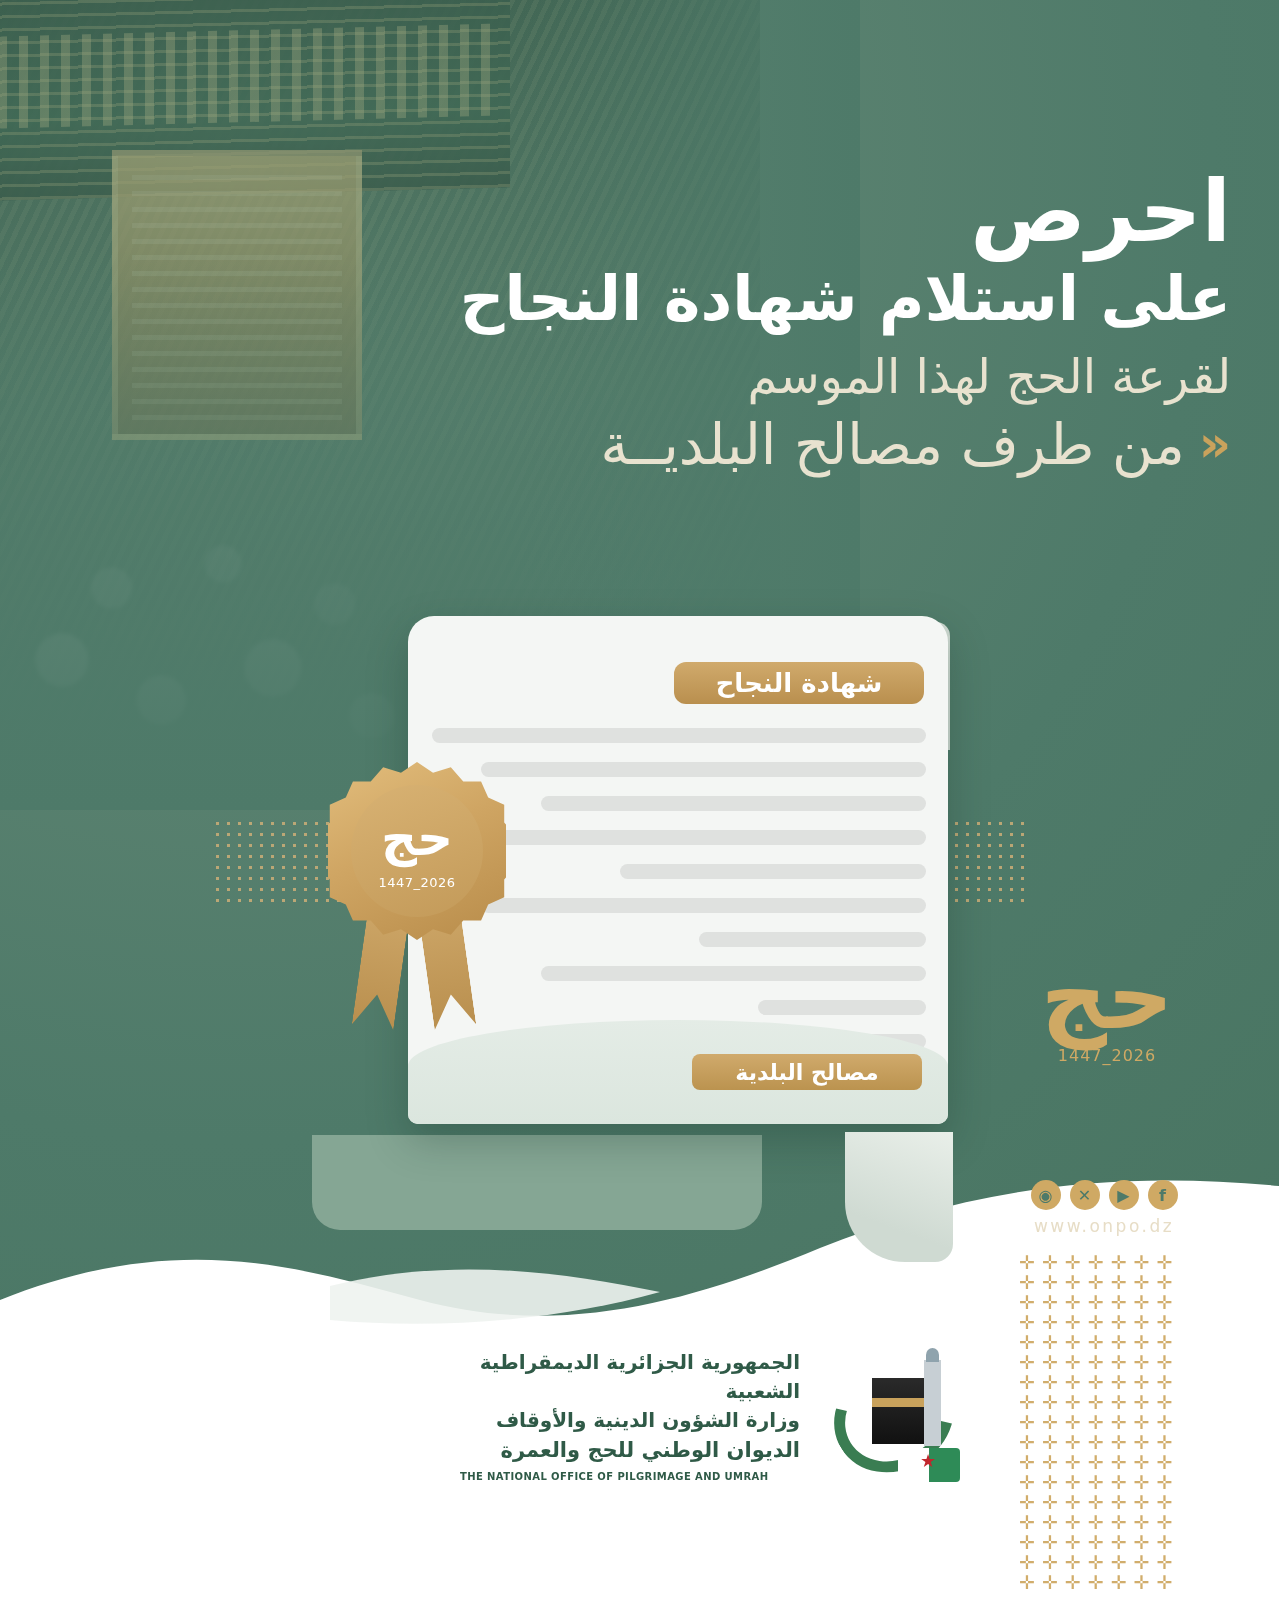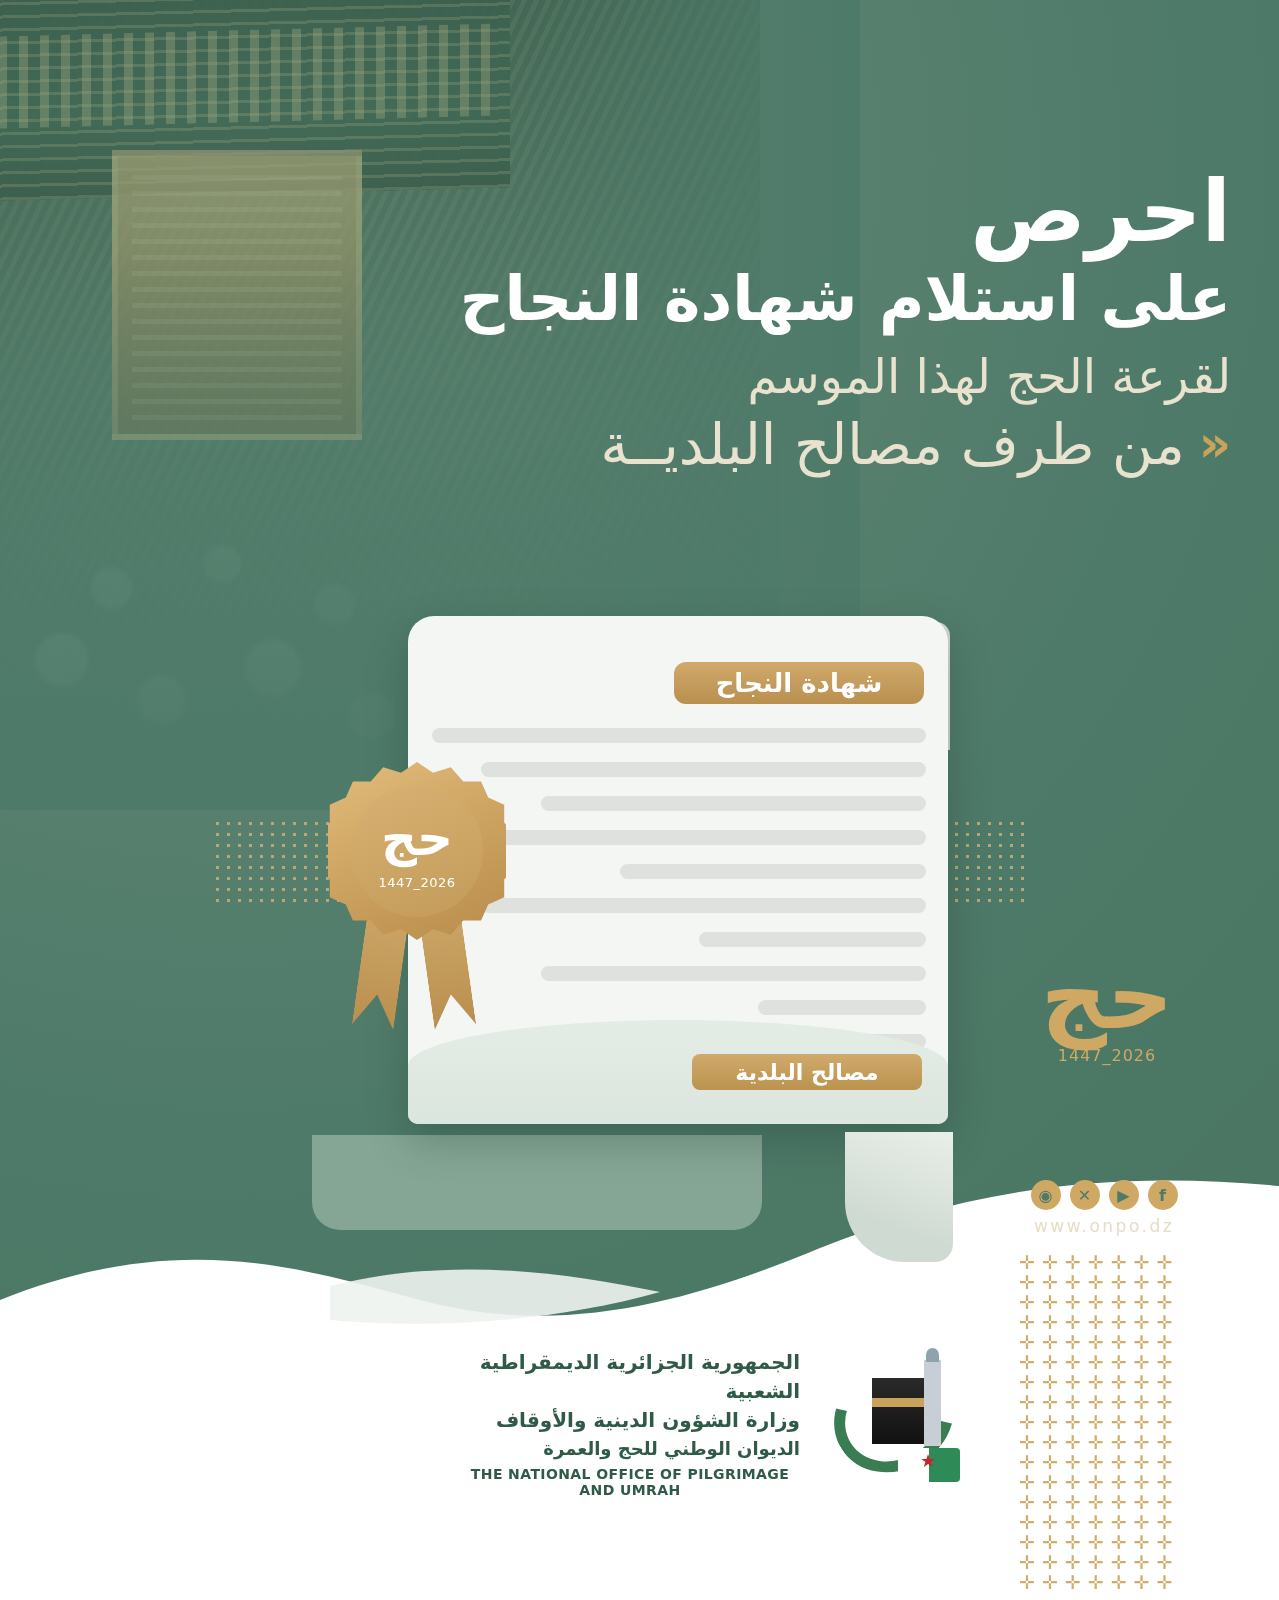--- a/index.html
+++ b/index.html
@@ -226,22 +226,22 @@
   }
 
   
   .official { position: absolute; left: 430px; top: 1340px; width: 560px; height: 180px; }
   .off-text {
     position: absolute; right: 190px; top: 8px; width: 340px; text-align: right; direction: rtl;
     color: #2f5a47;
   }
   .off-l1 { font-size: 20px; font-weight: 700; line-height: 1.45; }
   .off-l2 { font-size: 20px; font-weight: 700; line-height: 1.45; }
-  .off-l3 { font-size: 18px; font-weight: 700; line-height: 1.5; }
-  .off-l4 { font-size: 14px; font-weight: 700; letter-spacing: .4px; margin-top: 4px; direction: ltr; text-align: center; }
+  .off-l3 { font-size: 21px; font-weight: 700; line-height: 1.5; }
+  .off-l4 { font-size: 10px; font-weight: 700; letter-spacing: .4px; margin-top: 4px; direction: ltr; text-align: left; }
   .off-logo { position: absolute; right: 10px; top: 4px; width: 160px; height: 150px; }
   .kaaba-ico {
     position: absolute; left: 52px; top: 34px; width: 56px; height: 66px;
     background: linear-gradient(180deg, #2a2a2a 0%, #111 100%);
   }
   .kaaba-band { position:absolute; left:0; top:20px; width:100%; height:9px; background:#c9a25c; }
   .minaret { position:absolute; left: 104px; top: 16px; width: 17px; height: 86px; background:#c7cfd4; }
   .minaret:after{ content:""; position:absolute; left:2px; top:-12px; width:13px; height:14px; background:#8fa3ad; border-radius: 50% 50% 0 0;}
   .crescent {
     position:absolute; left: 12px; top: 18px; width: 124px; height: 108px;

